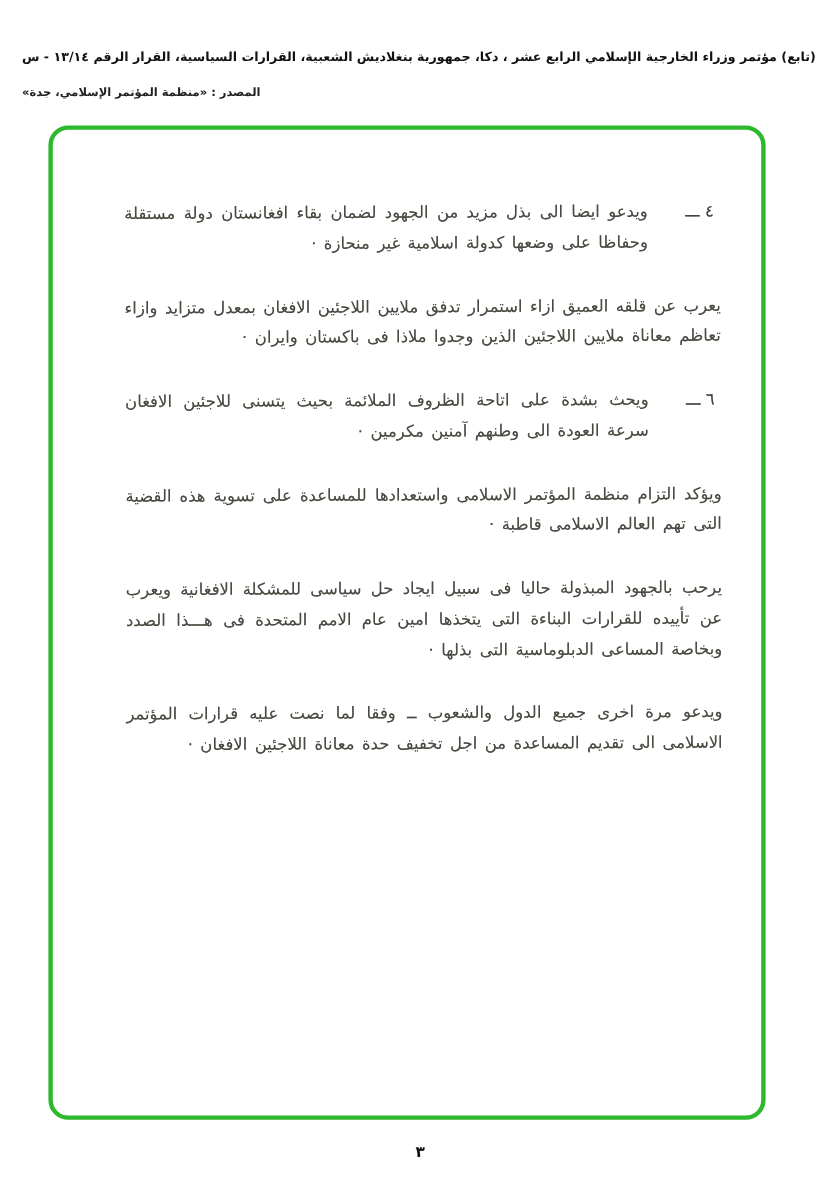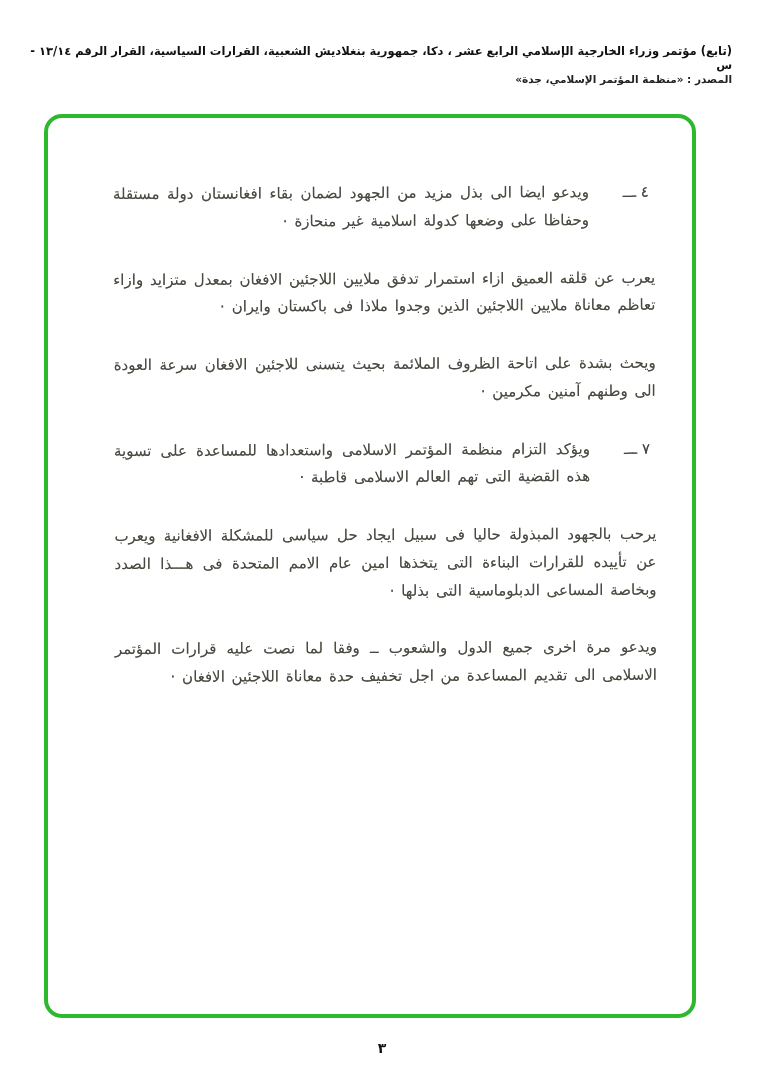--- a/index.html
+++ b/index.html
@@ -8,32 +8,32 @@
     position:relative;
     background:#ffffff;
     font-family:"DejaVu Sans", sans-serif;
     color:#1c1c1c;
     overflow:hidden;
   }
 
   
   .page-header {
     position:absolute;
-    top:44px; left:20px; right:32px;
-    text-align:right;
+    top:44px; left:20px; right:12px;
+    text-align:left;
     direction:rtl;
   }
   .page-header .line1 {
     font-size:11.5px;
     font-weight:bold;
     letter-spacing:0.1px;
     color:#111;
   }
   .page-header .line2 {
-    margin-top:1px;
+    margin-top:20px;
     font-size:10.5px;
     font-weight:bold;
     color:#222;
   }
 
   
   .scan-box {
     position:absolute;
     left:44px; top:114px;
     width:652px; height:904px;
@@ -100,28 +100,28 @@
         <span class="dash">ـــ</span>
       </div>
       <div class="res-text">ويدعو ايضا الى بذل مزيد من الجهود لضمان بقاء افغانستان دولة مستقلة وحفاظا على وضعها كدولة اسلامية غير منحازة ·</div>
     </div>
 
     <div class="res-item">
       <div class="res-text">يعرب عن قلقه العميق ازاء استمرار تدفق ملايين اللاجئين الافغان بمعدل متزايد وازاء تعاظم معاناة ملايين اللاجئين الذين وجدوا ملاذا فى باكستان وايران ·</div>
     </div>
 
     <div class="res-item">
+      <div class="res-num">
+        <span>٦</span>
+        <span class="dash">ـــ</span>
+      </div>
       <div class="res-text">ويحث بشدة على اتاحة الظروف الملائمة بحيث يتسنى للاجئين الافغان سرعة العودة الى وطنهم آمنين مكرمين ·</div>
     </div>
 
     <div class="res-item">
-      <div class="res-num">
-        <span>٧</span>
-        <span class="dash">ـــ</span>
-      </div>
       <div class="res-text">ويؤكد التزام منظمة المؤتمر الاسلامى واستعدادها للمساعدة على تسوية هذه القضية التى تهم العالم الاسلامى قاطبة ·</div>
     </div>
 
     <div class="res-item">
       <div class="res-text">يرحب بالجهود المبذولة حاليا فى سبيل ايجاد حل سياسى للمشكلة الافغانية ويعرب عن تأييده للقرارات البناءة التى يتخذها امين عام الامم المتحدة فى هـــذا الصدد وبخاصة المساعى الدبلوماسية التى بذلها ·</div>
     </div>
 
     <div class="res-item">
       <div class="res-text">ويدعو مرة اخرى جميع الدول والشعوب ــ وفقا لما نصت عليه قرارات المؤتمر الاسلامى الى تقديم المساعدة من اجل تخفيف حدة معاناة اللاجئين الافغان ·</div>
     </div>

